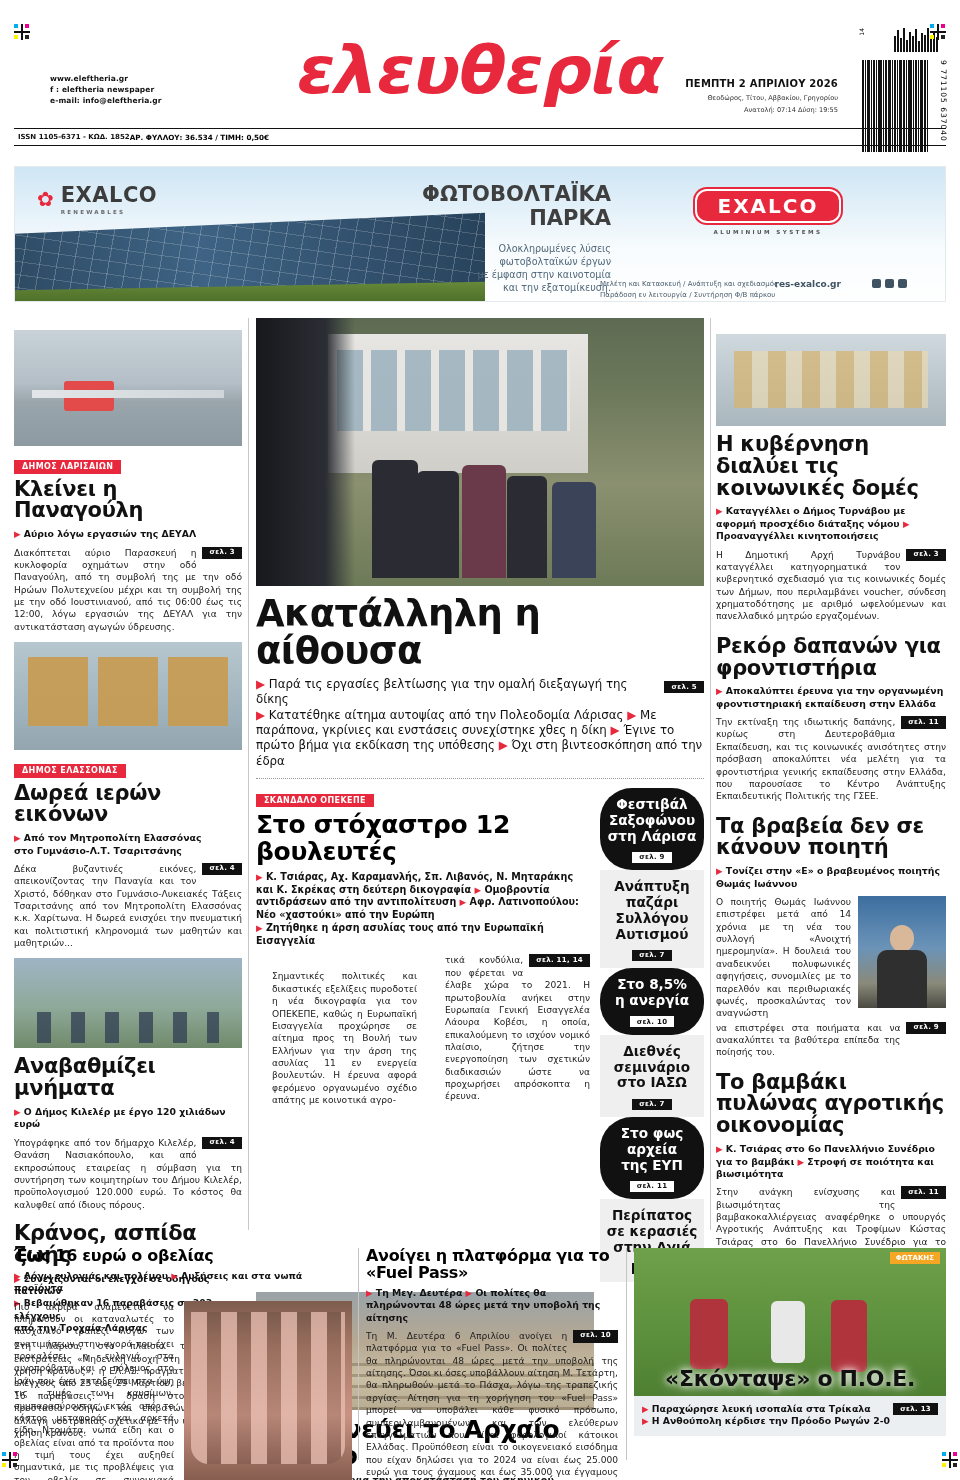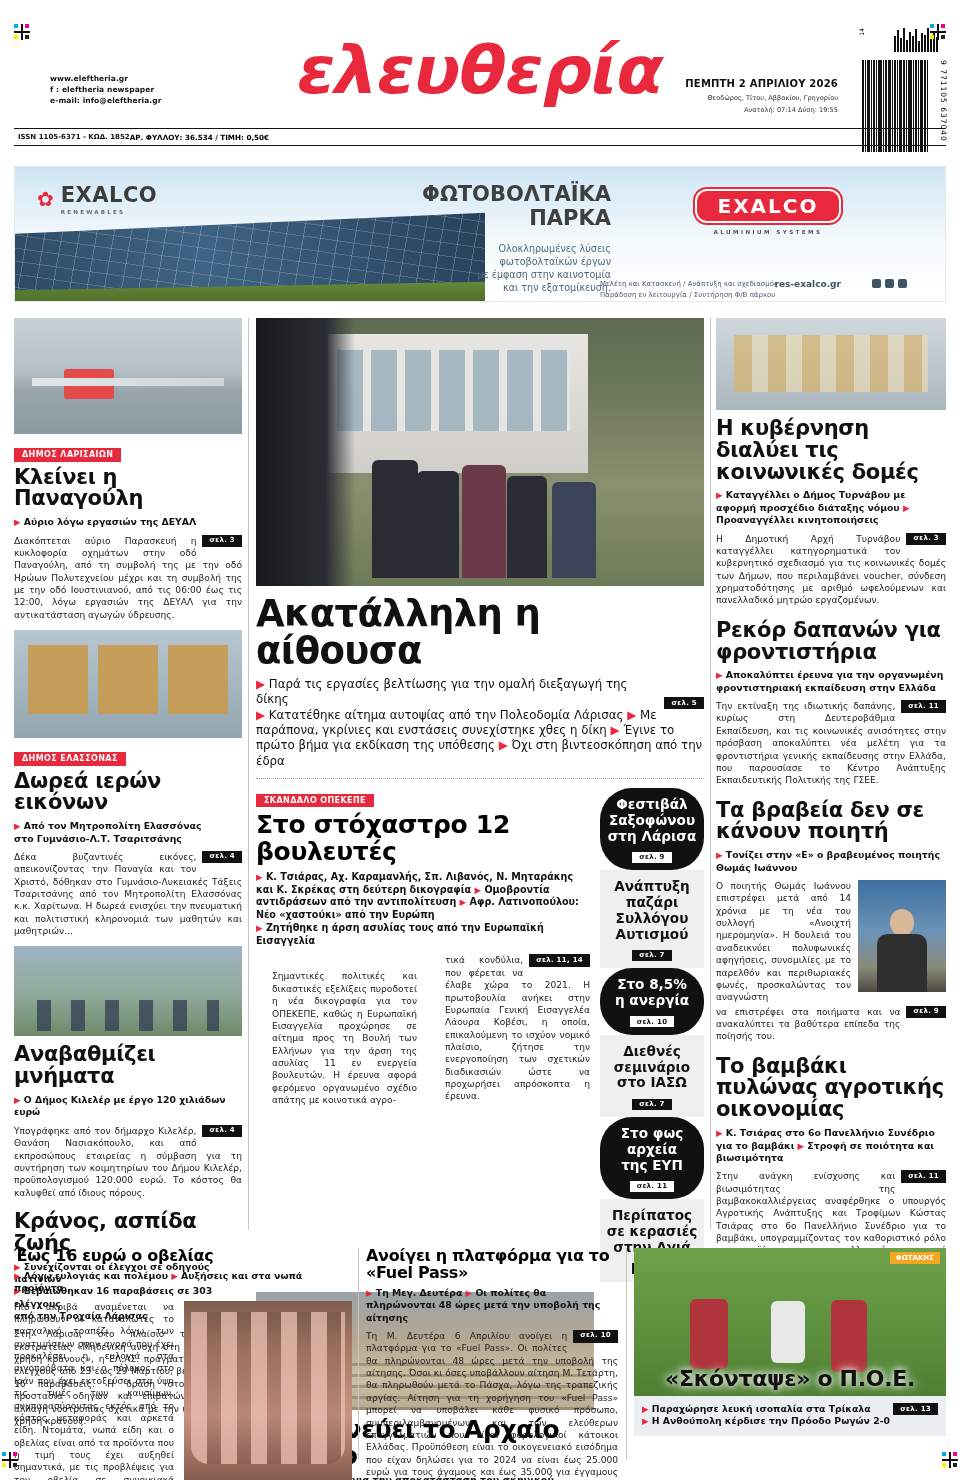--- a/index.html
+++ b/index.html
@@ -112,23 +112,23 @@
   .exalco-logo .cap { text-align:center; font-size:5.6px; letter-spacing:2.4px;
     color:#555; margin-top:6px; font-weight:700; }
   .ad-url { position:absolute; right:104px; top:112px; font-size:9px; font-weight:700; color:#3f5362; }
   .ad-social { position:absolute; right:38px; top:112px; display:flex; gap:4px; }
   .ad-social i { width:9px; height:9px; background:#3f5362; border-radius:2px; display:block; }
 
   
   .cols { position:absolute; left:14px; top:318px; width:932px; }
   .vline { position:absolute; top:0; width:1px; background:#c9c9c9; }
 
-  .col-left { position:absolute; left:0; top:0; width:228px; }
+  .col-left { position:absolute; left:0; top:12px; width:228px; }
   .col-mid  { position:absolute; left:242px; top:0; width:448px; }
-  .col-right{ position:absolute; left:702px; top:0; width:230px; }
+  .col-right{ position:absolute; left:702px; top:16px; width:230px; }
 
   .kicker {
     display:inline-block; background:#e8283c; color:#fff;
     font-size:8px; font-weight:800; letter-spacing:.4px;
     padding:2px 8px 2.5px 8px; margin-bottom:5px;
   }
   h2.hl { font-size:21px; font-weight:800; line-height:1.04; color:#111; letter-spacing:-.3px; }
   .bullets { margin-top:6px; font-size:9.3px; font-weight:800; line-height:1.33; color:#111; }
   .bullets .tri { color:#e8283c; font-size:8.5px; }
   .body { margin-top:6px; font-size:9.1px; line-height:1.36; color:#222; text-align:justify; }
@@ -428,21 +428,21 @@
         <div class="fig" style="left:26%; width:46px; height:44%;"></div>
         <div class="fig" style="left:36%; width:42px; height:40%;"></div>
         <div class="fig" style="left:46%; width:44px; height:42%; background:#6b3a4a;"></div>
         <div class="fig" style="left:56%; width:40px; height:38%;"></div>
         <div class="fig" style="left:66%; width:44px; height:36%; background:#3a4358;"></div>
       </div>
 
       <div style="margin-top:9px">
         <h1 class="lead">Ακατάλληλη η αίθουσα</h1>
         <div class="lead-bul">
-          <span class="page-tag" style="margin-top:20px">σελ. 5</span>
+          <span class="page-tag" style="margin-top:4px">σελ. 5</span>
           <span class="tri">▶</span>
           <span>Παρά τις εργασίες βελτίωσης για την ομαλή διεξαγωγή της δίκης</span><br>
           <span class="tri">▶</span>
           <span>Κατατέθηκε αίτημα αυτοψίας από την Πολεοδομία Λάρισας</span>
           <span class="tri">▶</span>
           <span>Με παράπονα, γκρίνιες και ενστάσεις συνεχίστηκε χθες η δίκη</span>
           <span class="tri">▶</span>
           <span>Έγινε το πρώτο βήμα για εκδίκαση της υπόθεσης</span>
           <span class="tri">▶</span>
           <span>Όχι στη βιντεοσκόπηση από την έδρα</span>

